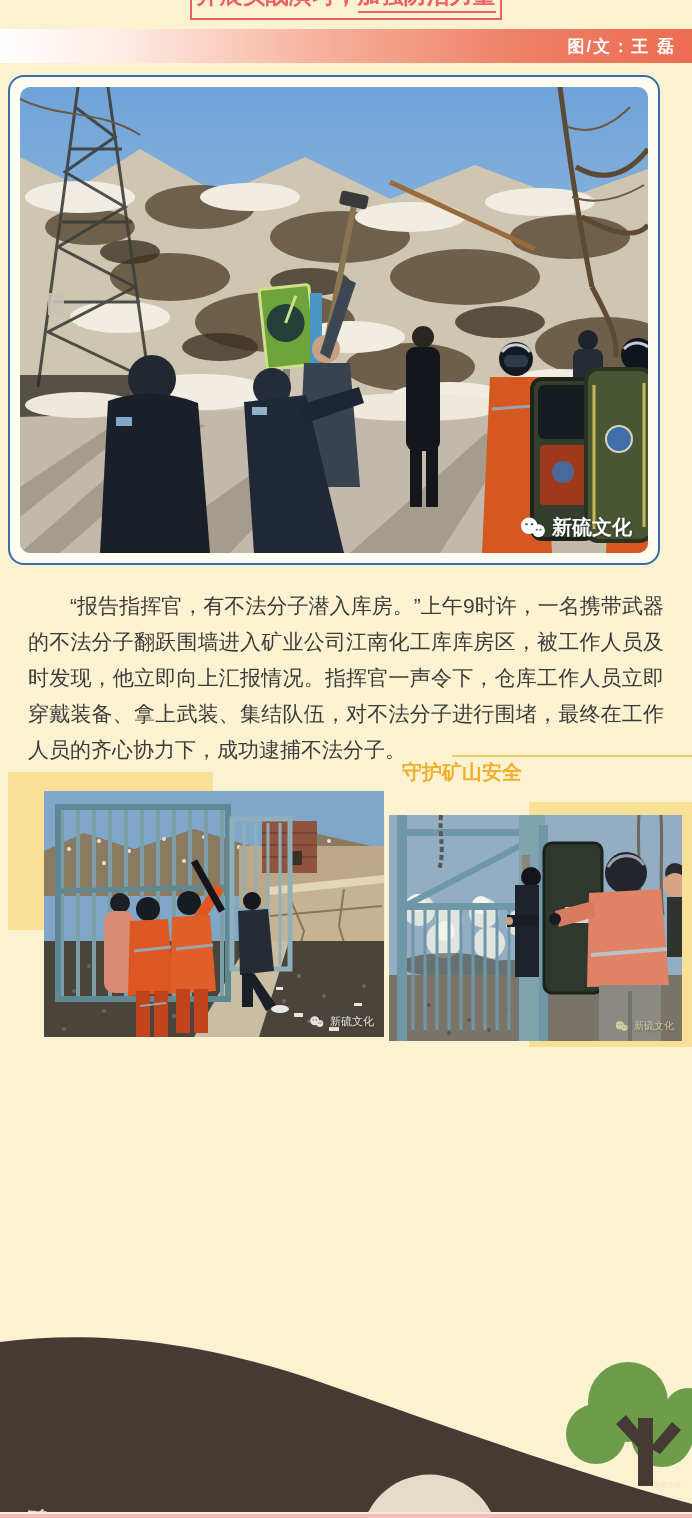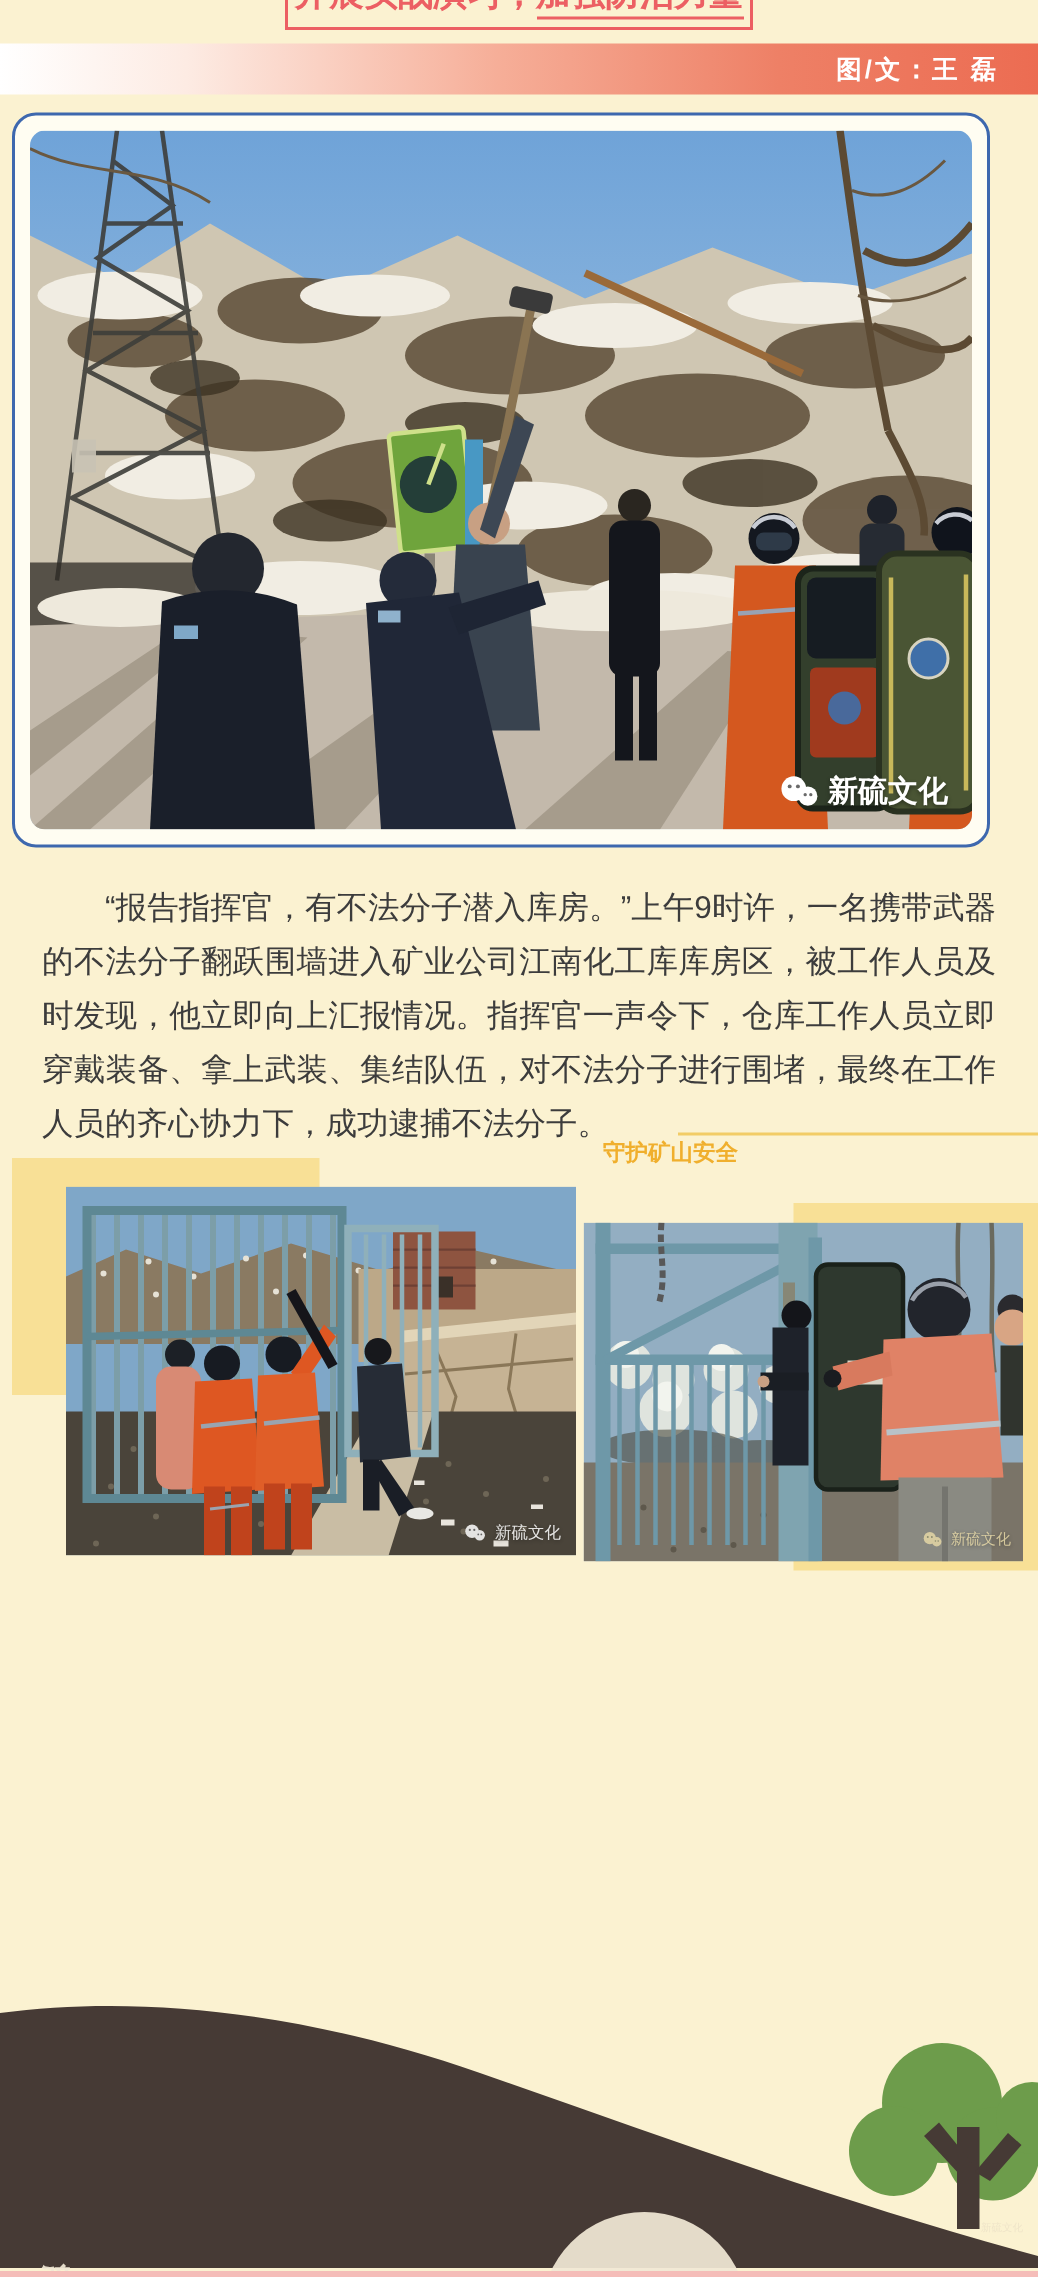--- a/index.html
+++ b/index.html
@@ -25,21 +25,21 @@
     font-size:23px;font-weight:bold;line-height:26px;
     color:#EC5F63;letter-spacing:0;white-space:nowrap;
   }
   .t-u{border-bottom:2px solid #EC5F63;padding-bottom:3px;}
   
   .byline-bar{
     position:absolute;top:29px;left:0;width:692px;height:34px;
     background:linear-gradient(90deg,#FFFFFF 0%,#FDEBE3 18%,#F6AE98 48%,#EE8066 75%,#EC6C52 100%);
     display:flex;align-items:center;justify-content:flex-end;
   }
-  .byline{color:#fff;font-weight:bold;font-size:17px;padding-right:26px;letter-spacing:2px;}
+  .byline{color:#fff;font-weight:bold;font-size:17px;padding-right:16px;letter-spacing:2px;}
   
   .photo-card{
     position:absolute;top:75px;left:8px;width:652px;height:490px;
     background:#FFFDF2;border:2px solid #3E68AE;border-radius:16px;
     box-sizing:border-box;padding:10px;
   }
   .main-photo{
     position:relative;width:628px;height:466px;border-radius:10px;overflow:hidden;
   }
   .main-photo svg{display:block;width:100%;height:100%;}
@@ -54,21 +54,21 @@
   .para{
     position:absolute;left:28px;width:636px;margin:0;
     font-size:21px;line-height:36px;text-align:justify;
     text-indent:2em;color:#3C3C3C;
   }
   .para-1{top:588px;}
   .para-2{top:1058px;}
   
   .photo-section{position:absolute;top:750px;left:0;width:692px;height:300px;}
   .gold-line{position:absolute;top:5px;left:452px;width:240px;height:2px;background:#F2CC66;}
-  .section-label{position:absolute;top:9px;left:402px;font-size:15px;font-weight:bold;color:#F0AF2D;}
+  .section-label{position:absolute;top:9px;left:402px;font-size:20px;font-weight:bold;color:#F0AF2D;}
   .decor{position:absolute;background:#F8E096;}
   .decor-left{left:8px;top:22px;width:205px;height:158px;}
   .decor-right{left:529px;top:52px;width:163px;height:245px;}
   .photo-left{position:absolute;left:44px;top:41px;width:340px;height:246px;overflow:hidden;}
   .photo-right{position:absolute;left:389px;top:65px;width:293px;height:226px;overflow:hidden;}
   .photo-left svg,.photo-right svg{display:block;width:100%;height:100%;}
   
   .footer{position:absolute;top:1330px;left:0;width:692px;height:188px;}
   .footer svg{display:block;width:692px;height:184px;}
   .footer-brand{

